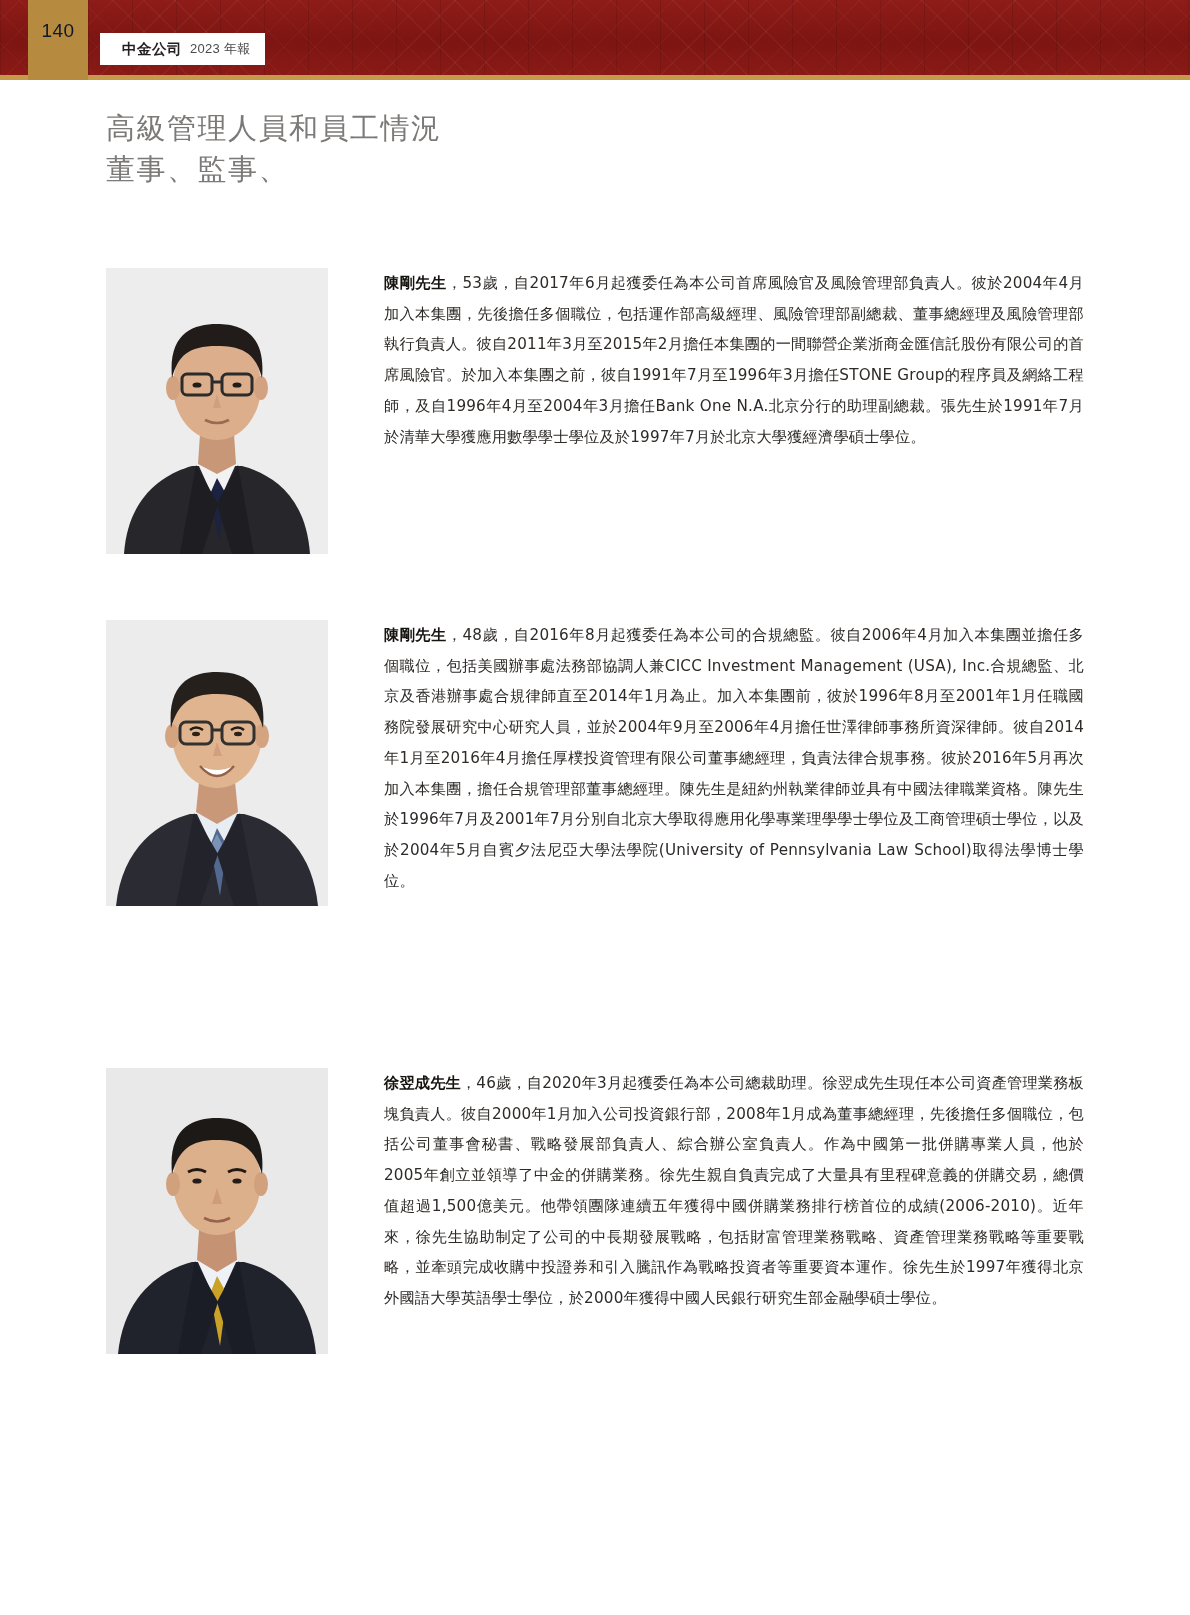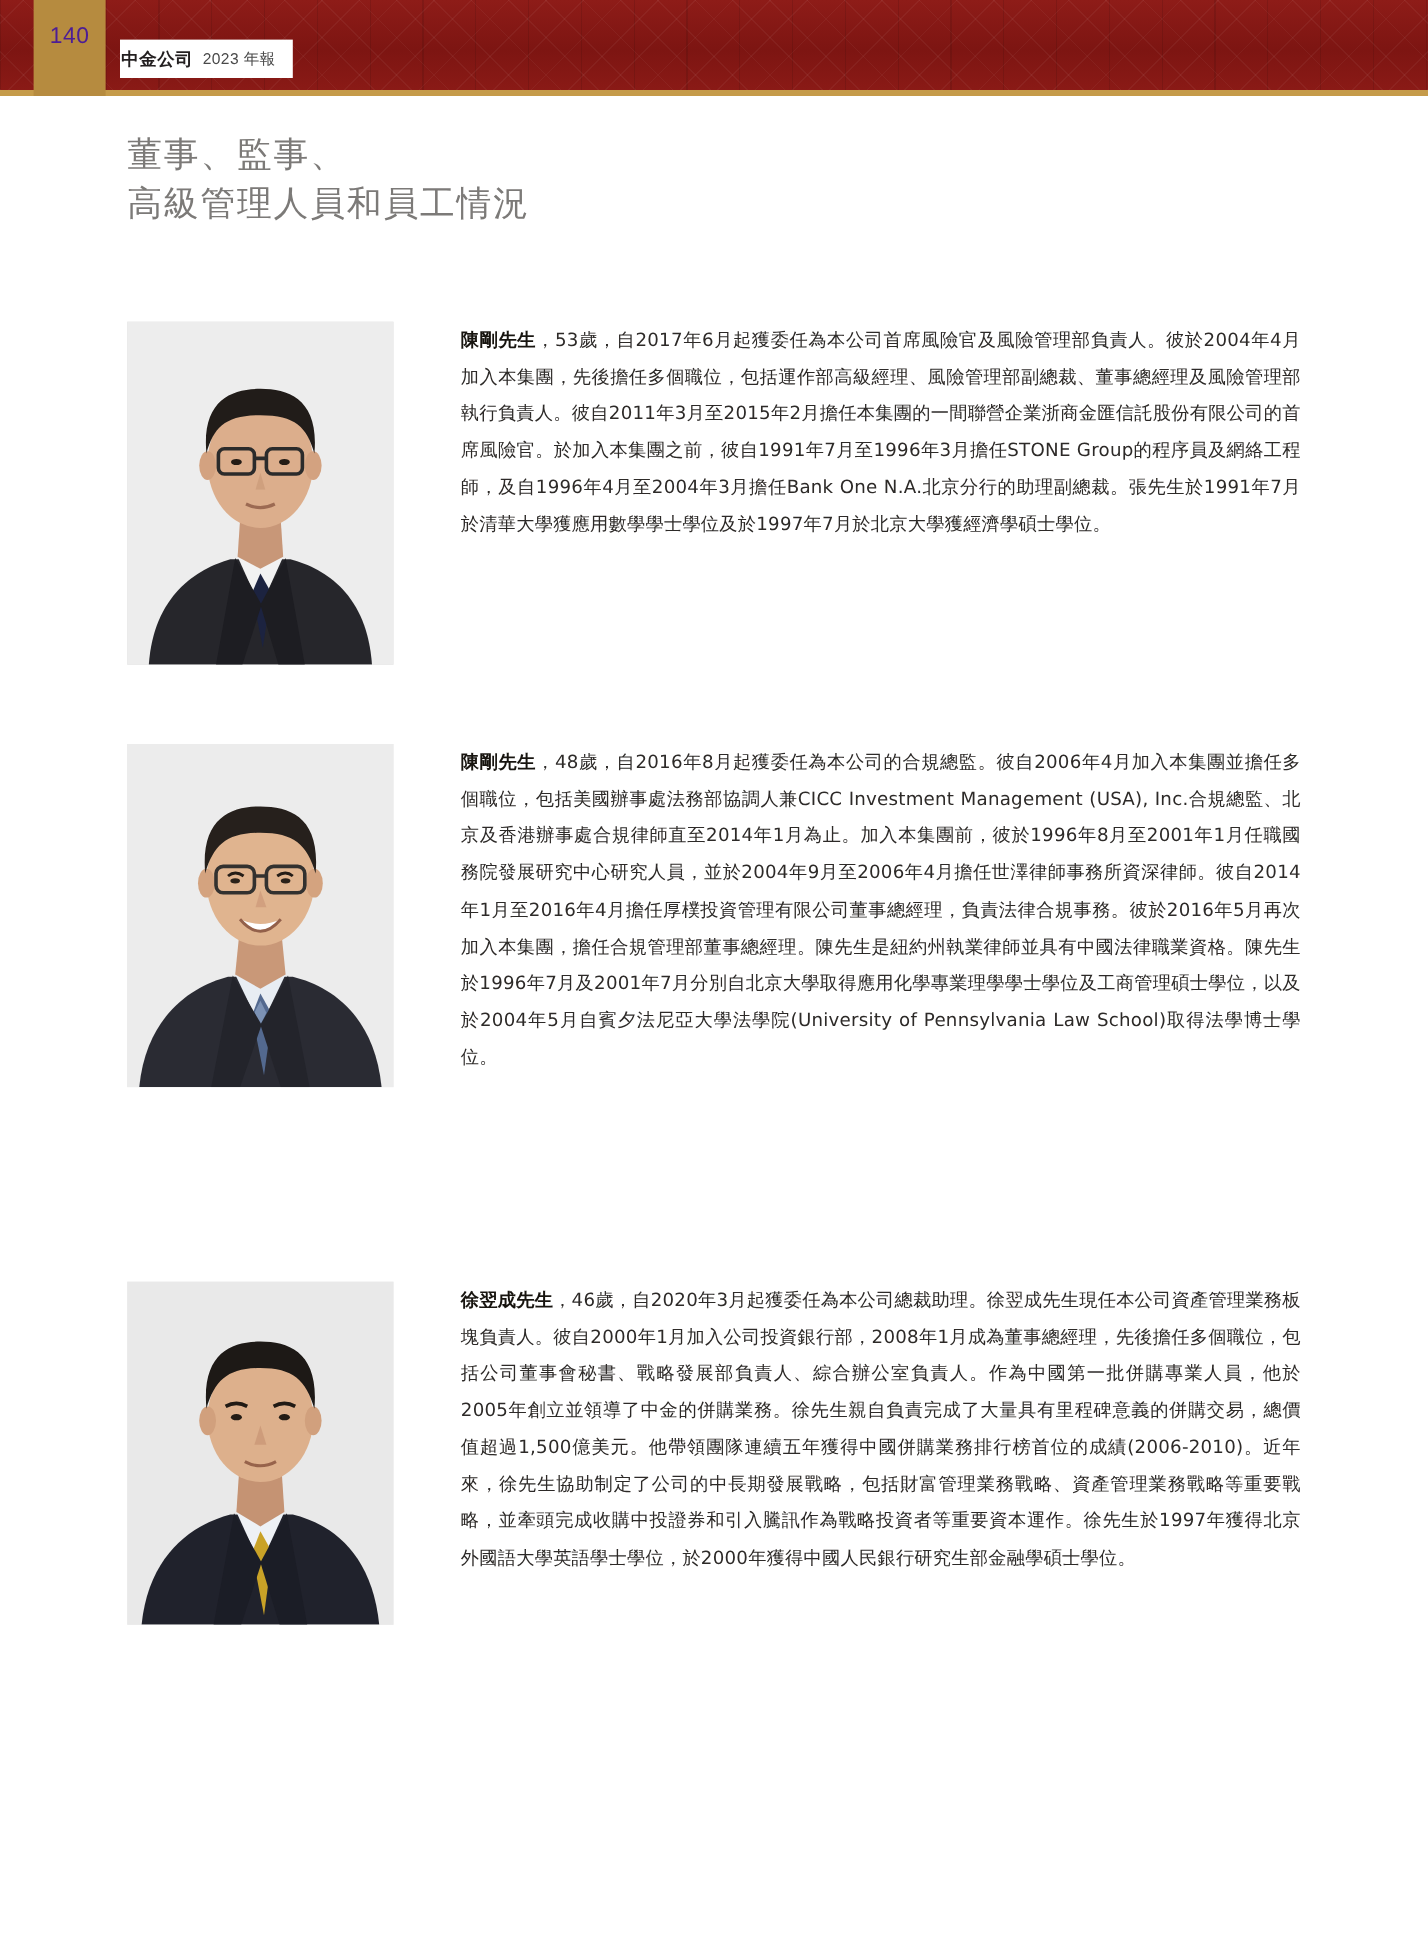--- a/index.html
+++ b/index.html
@@ -37,38 +37,38 @@
     width:1190px;
     height:5px;
     background:#c59b4a;
   }
   .page-number-box{
     position:absolute;
     top:0; left:28px;
     width:60px;
     height:80px;
     background:#b68b3f;
-    color:#4c1d95;
+    color:#0f172a;
     font-size:19px;
     display:flex;
     align-items:center;
     justify-content:center;
     letter-spacing:0.5px;
   }
   .page-number-box .pn{
     transform:translateY(-9px);
   }
   .header-tab{
     position:absolute;
     top:33px; left:100px;
     height:32px;
     background:#ffffff;
     display:flex;
     align-items:center;
-    padding:0 14px 0 1px;
+    padding:0 14px 0 22px;
     box-sizing:border-box;
   }
   .header-tab .company{
     font-size:14.5px;
     color:#231f20;
     font-weight:bold;
     letter-spacing:0.5px;
   }
   .header-tab .report{
     font-size:13px;
@@ -144,22 +144,22 @@
     <span class="pn">140</span>
   </div>
 
   <div class="header-tab">
     <span class="company">中金公司</span>
     <span class="report">2023 年報</span>
   </div>
 </div>
 
 <div class="section-title">
+  <span class="line">高級管理人員和員工情況</span>
   <span class="line">董事、監事、</span>
-  <span class="line">高級管理人員和員工情況</span>
 </div>
 
 <div class="bio" id="bio1">
   <div class="photo">
     <svg class="portrait" viewBox="0 0 222 286" preserveAspectRatio="xMidYMid slice" aria-hidden="true">
       <rect x="0" y="0" width="222" height="286" fill="#e6e6e6"></rect>
       <rect x="0" y="0" width="222" height="286" fill="#ededed"></rect>
 
       <path d="M18 286 C22 228 58 206 86 198 L136 198 C166 206 200 228 204 286 Z" fill="#26262b"></path>
 

